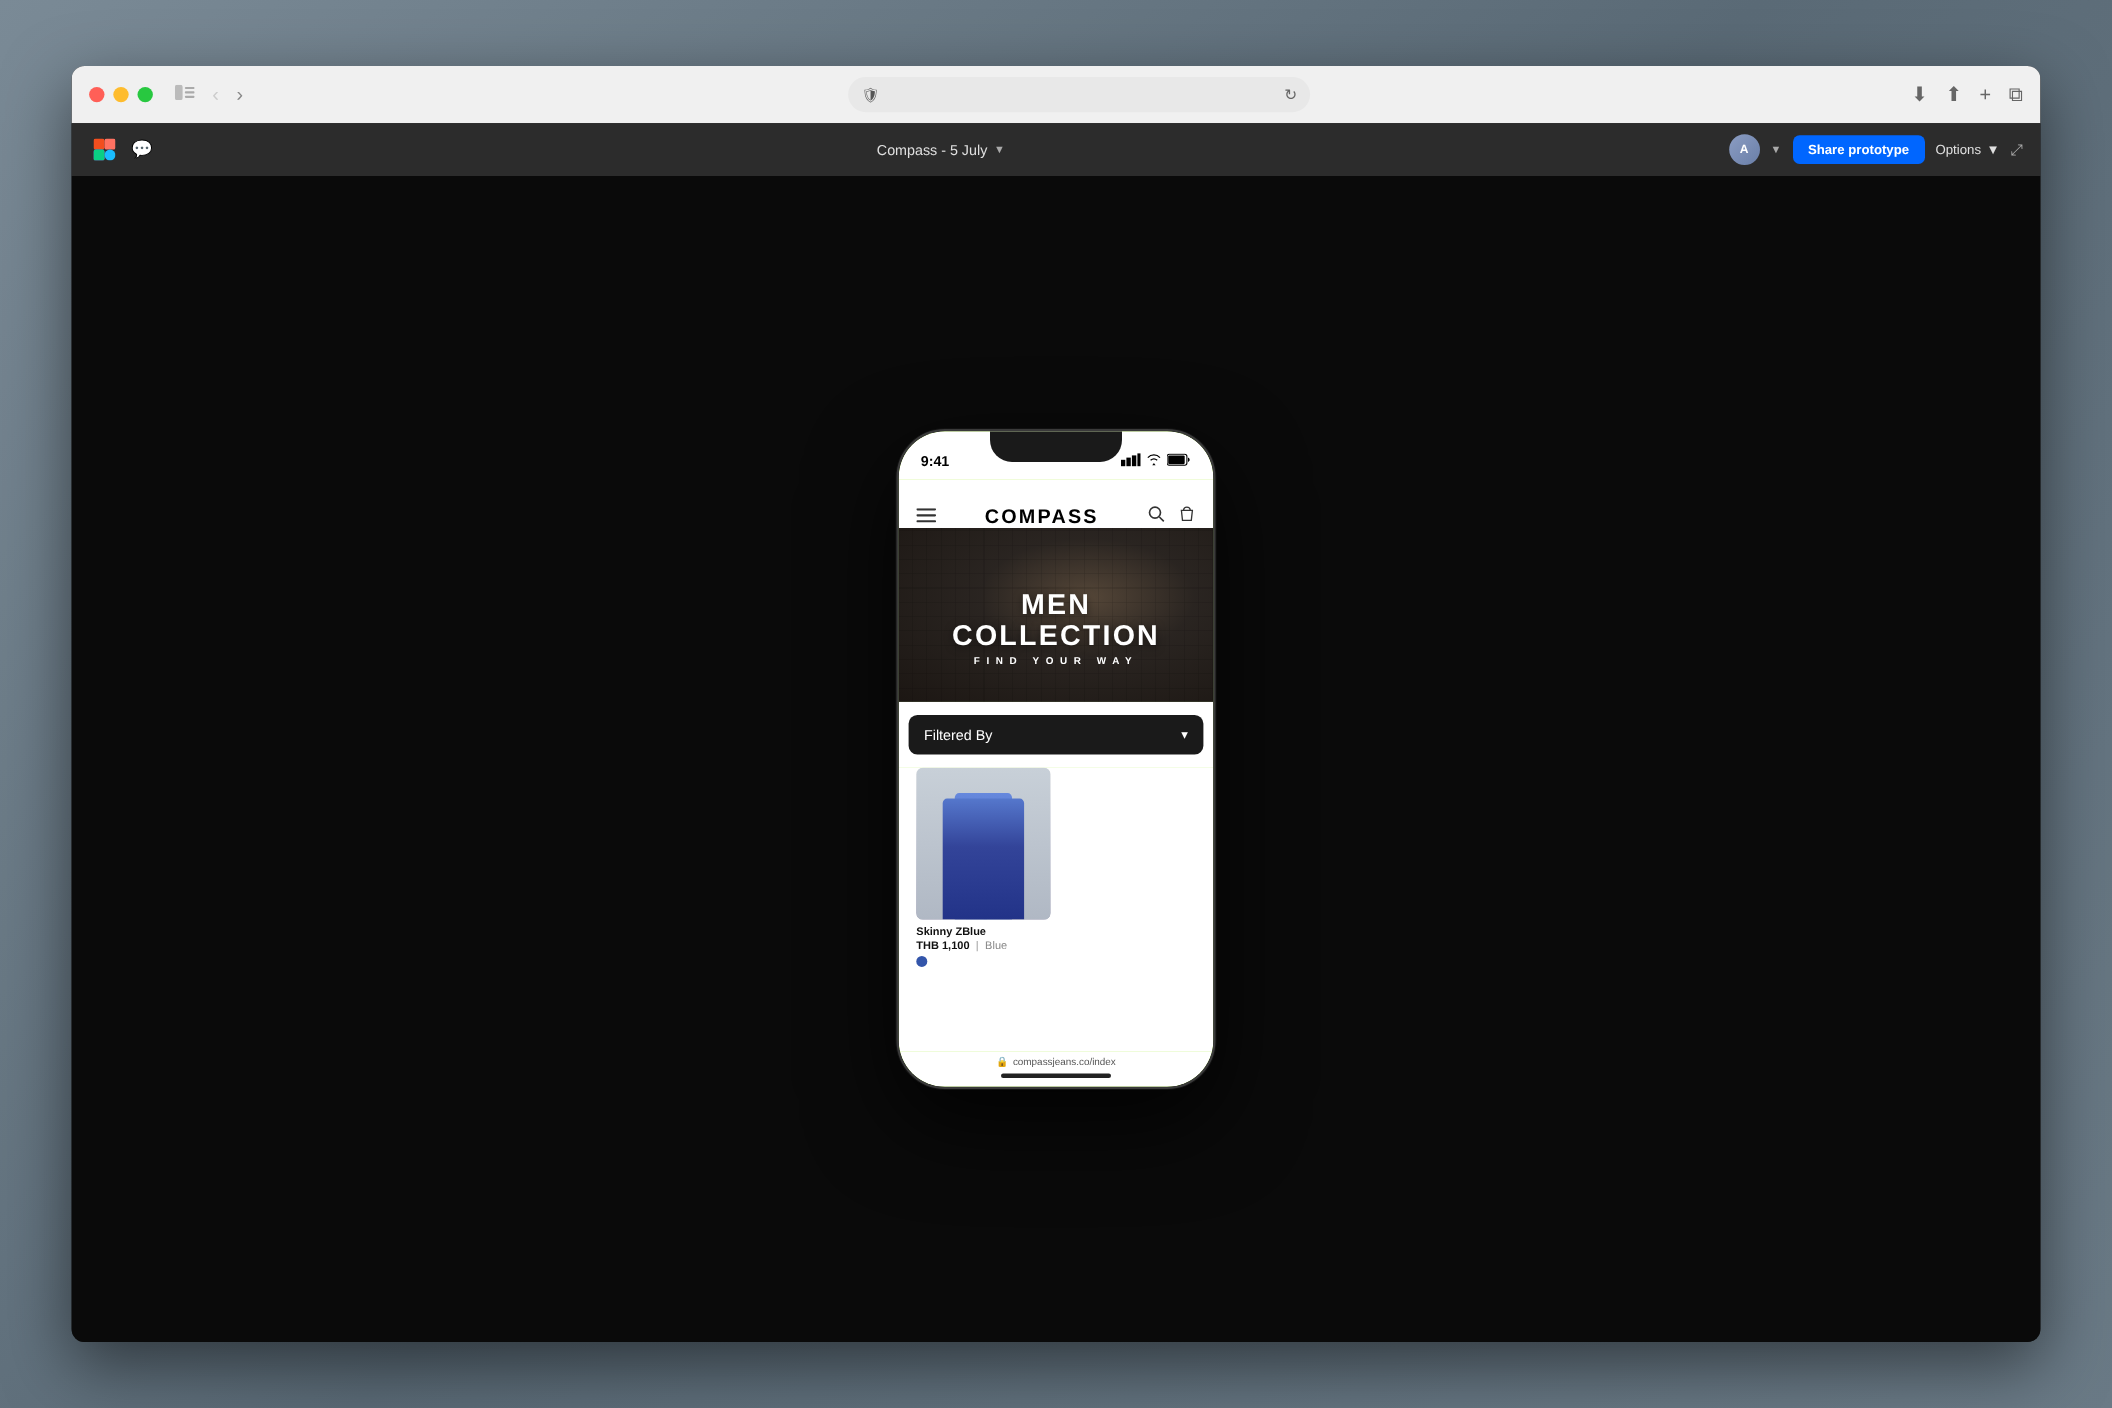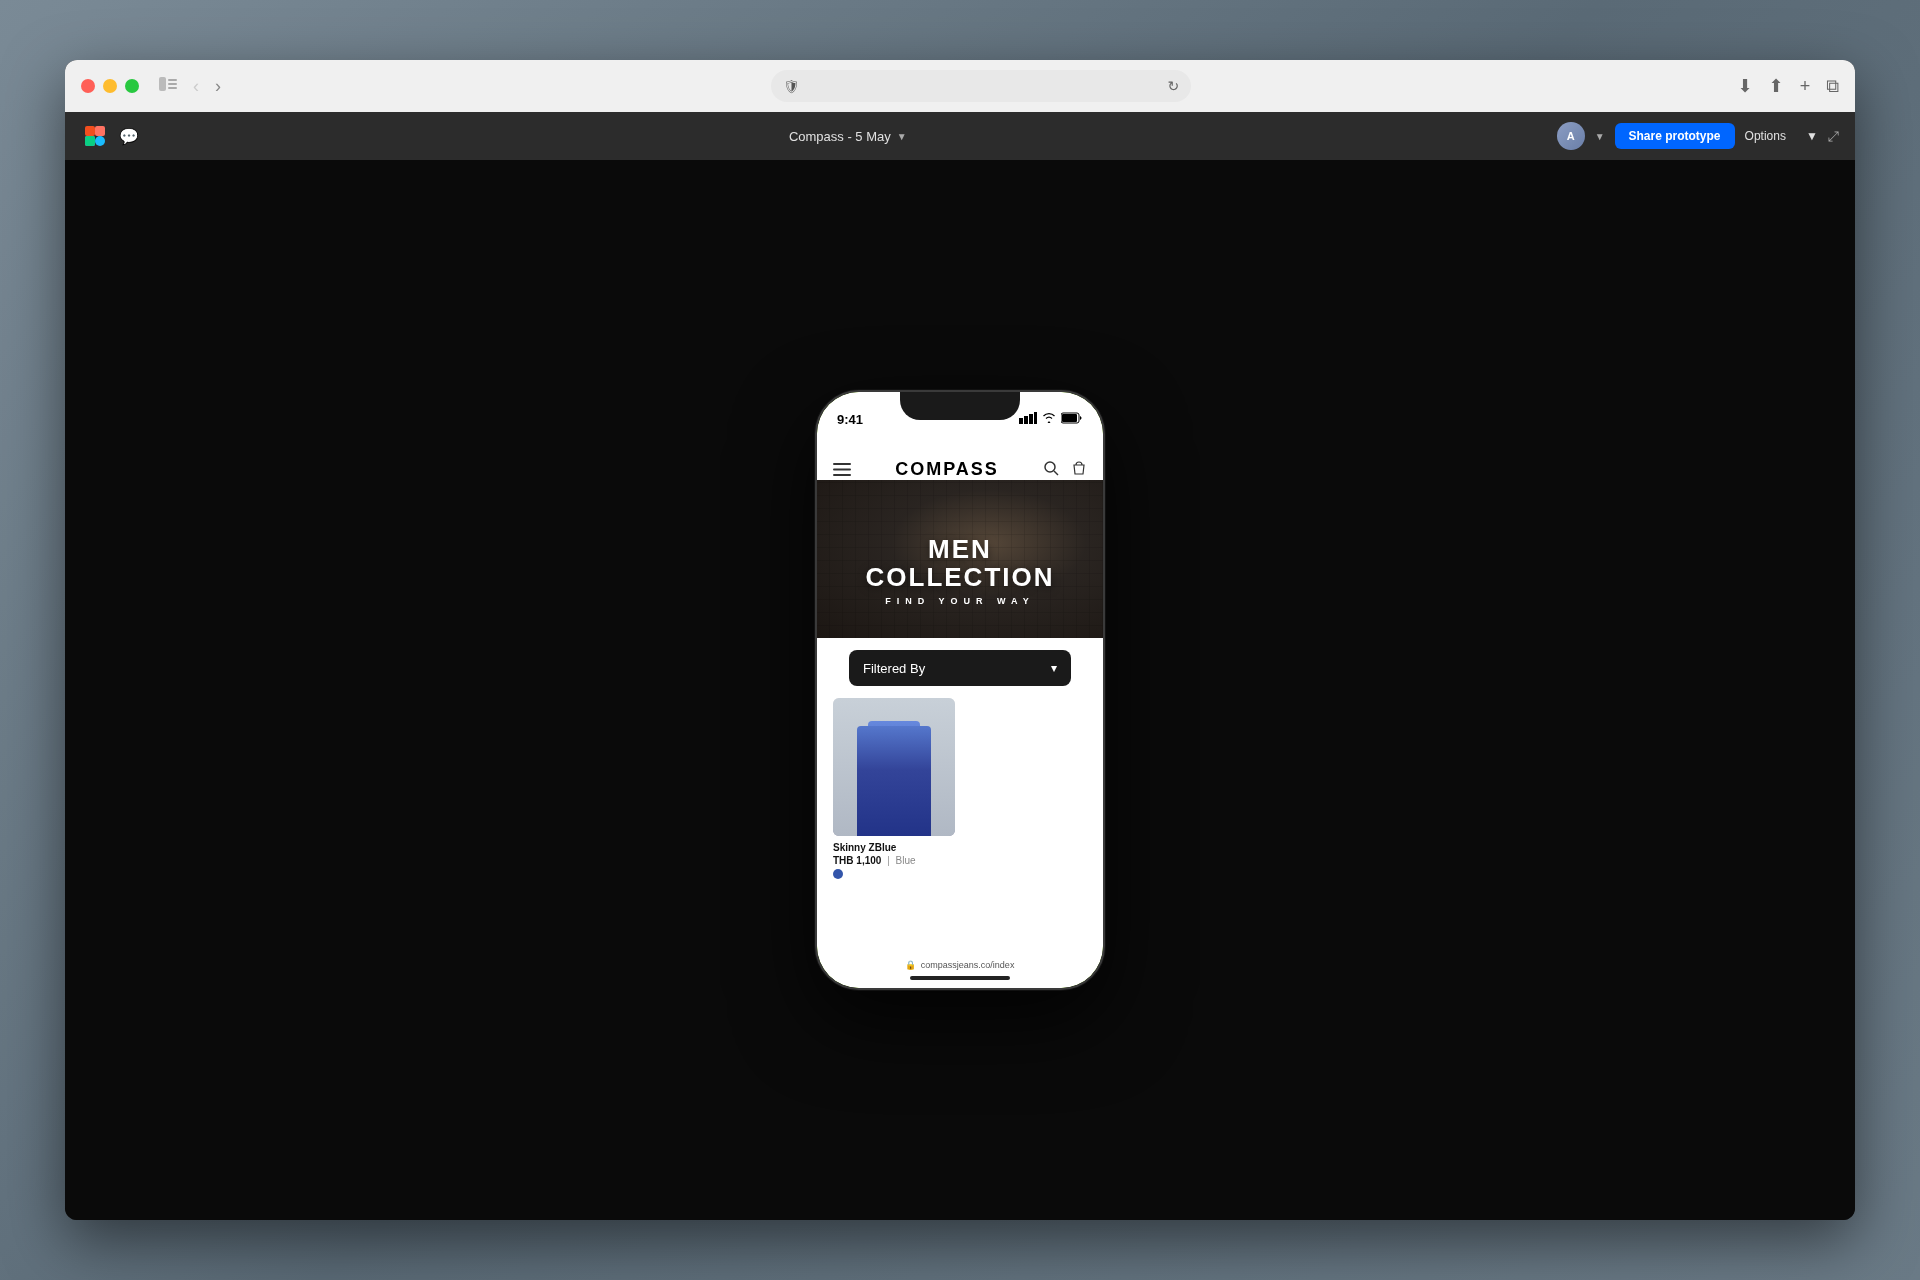--- a/index.html
+++ b/index.html
@@ -194,21 +194,21 @@
     }
 
     .options-btn {
       background: none;
       border: none;
       color: #e0e0e0;
       font-size: 12px;
       cursor: pointer;
       display: flex;
       align-items: flex-end;
-      gap: 20px;
+      gap: 5px;
     }
 
     
     .canvas-area {
       flex: 1;
       background: #0a0a0a;
       display: flex;
       align-items: center;
       justify-content: center;
       position: relative;
@@ -408,21 +408,21 @@
       font-size: 9px;
       font-weight: 600;
       color: white;
       letter-spacing: 6px;
       text-transform: uppercase;
       margin-top: 4px;
     }
 
     
     .filter-bar {
-      padding: 12px 32px;
+      padding: 12px 9px;
       background: white;
       flex-shrink: 0;
     }
 
     .filter-dropdown {
       background: #1a1a1a;
       border-radius: 8px;
       height: 36px;
       display: flex;
       align-items: center;
@@ -625,21 +625,21 @@
         <rect x="0" y="10" width="10" height="10" rx="2" fill="#A259FF"></rect>
         <circle cx="15" cy="15" r="5" fill="#1ABCFE"></circle>
         <rect x="0" y="10" width="10" height="10" rx="2" fill="#0ACF83"></rect>
       </svg>
     </div>
 
     <span class="comment-icon">💬</span>
 
     <div class="figma-title">
       <div class="figma-title-text">
-        <span>Compass - 5 May</span>
+        <span>Compass - 5 July</span>
         <span class="figma-title-arrow">▼</span>
       </div>
     </div>
 
     <div class="figma-actions">
       <div class="avatar-circle">A</div>
       <span style="color:#aaa;font-size:10px;">▼</span>
       <button class="share-prototype-btn">Share prototype</button>
       <button class="options-btn">
         <span>Options</span>

